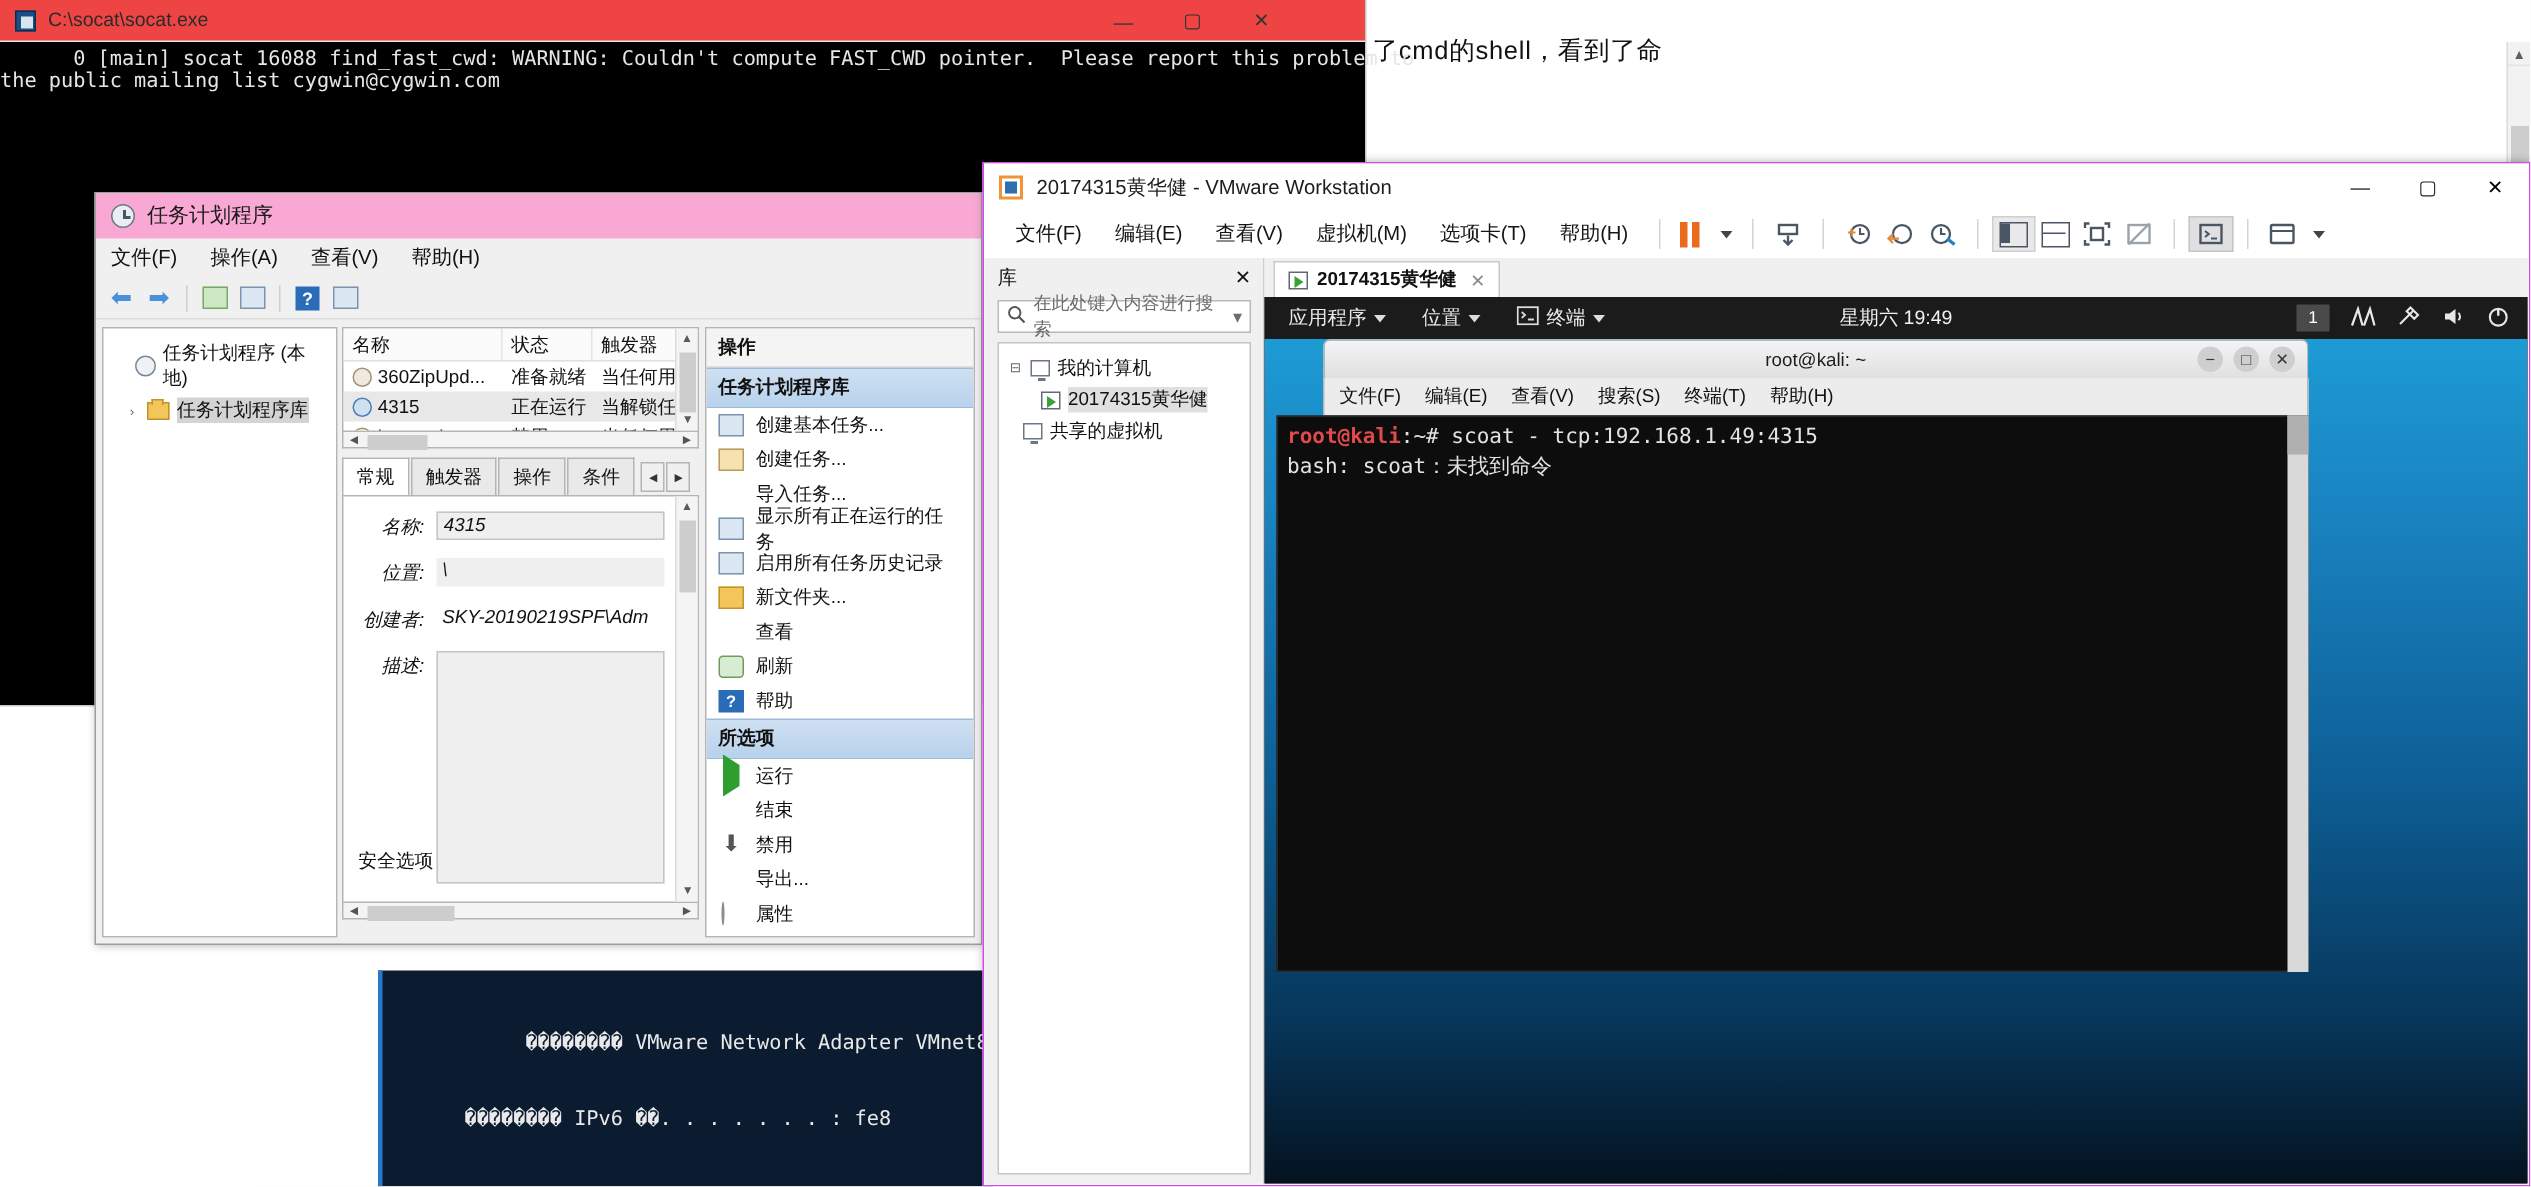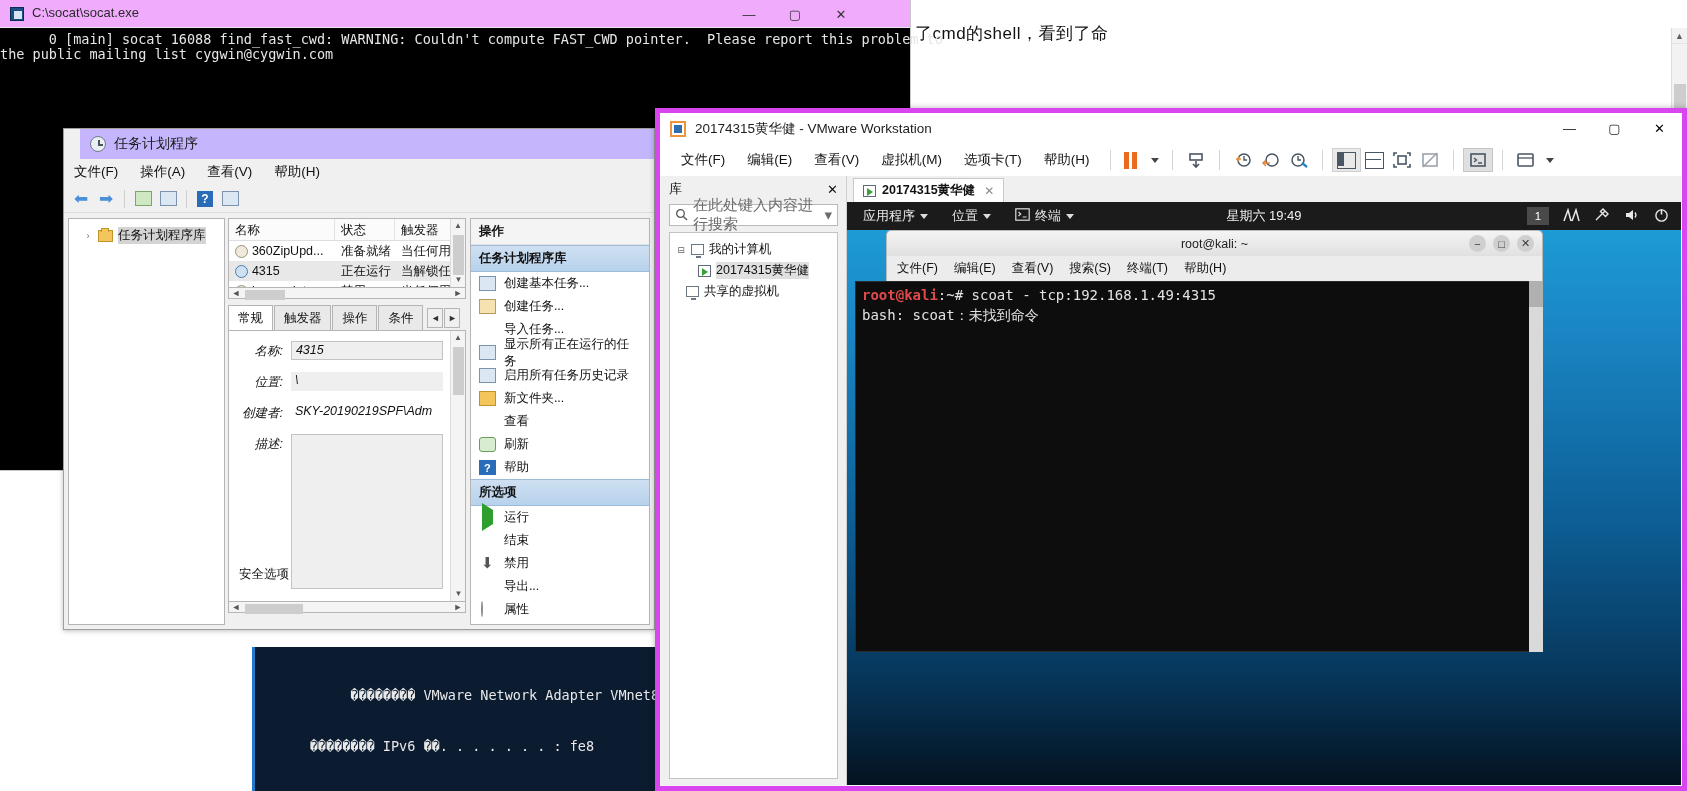--- a/index.html
+++ b/index.html
@@ -11,21 +11,21 @@
     background: #ffffff;
   }
   #root { position: relative; width: 1687px; height: 791px; background: #ffffff; overflow: hidden; }
 
   
   .win { position: absolute; background: #f0f0f0; }
 
   
   #socat-win { left: 0; top: 0; width: 910px; height: 470px; background:#fff;
                box-shadow: 0 0 0 1px #c8c8c8; }
-  #socat-title { position:relative; height: 28px; background:#f0abfc; border-bottom:1px solid #e8e8e8; }
+  #socat-title { position:relative; height: 28px; background:#ef4444; border-bottom:1px solid #e8e8e8; }
   #socat-icon { position:absolute; left:10px; top:7px; width:14px; height:14px;
                 background:#1a4f86; border:1px solid #0d2d4d; }
   #socat-icon:after{ content:""; position:absolute; left:3px; top:3px; width:8px; height:8px; background:#d8e4f0;}
   #socat-title-text { position:absolute; left:32px; top:5px; font-size:13px; color:#2b2b2b;
                       font-family:"Liberation Sans", sans-serif; }
   .winbtn { position:absolute; top:0; width:46px; height:28px; color:#333; font-size:13px;
             display:flex; align-items:center; justify-content:center; }
   #socat-body { position:absolute; left:0; top:28px; width:910px; height:442px; background:#000;
                 color:#e6e6e6; font-family:"DejaVu Sans Mono","Liberation Mono",monospace;
                 font-size:13.5px; line-height:15px; padding:4px 0 0 0; white-space:pre; letter-spacing:0px; }
@@ -40,21 +40,21 @@
   
   #cmd2 { position:absolute; left:252px; top:647px; width:410px; height:144px;
           background:#0c1c30; color:#e9e9e9; font-family:"DejaVu Sans Mono",monospace;
           font-size:13.5px; line-height:17px; white-space:pre; overflow:hidden;
           border-left:3px solid #2679c8; padding-top:6px;}
   #cmd2 .ln { padding-left:14px; }
 
   
   #ts { left: 63px; top: 128px; width: 592px; height: 502px; background:#f0f0f0;
         border:1px solid #9e9e9e; box-shadow: 0 1px 5px rgba(0,0,0,.25); }
-  #ts-title { height: 30px; position:relative; background:#c4b5fd;margin-left:16px; }
+  #ts-title { height: 30px; position:relative; background:#f9a8d4; }
   #ts-title .clockico { position:absolute; left:10px; top:7px; width:16px; height:16px; border-radius:50%;
                         border:1.5px solid #6f7b86; background:#e9eef2; }
   #ts-title .clockico:after{ content:""; position:absolute; left:7px; top:3px; width:1.5px; height:5px; background:#4b5560;}
   #ts-title .clockico:before{ content:""; position:absolute; left:7px; top:7px; width:5px; height:1.5px; background:#4b5560;}
   #ts-title .t { position:absolute; left:34px; top:6px; font-size:14px; color:#1b1b1b; }
   #ts-menu { height:26px; position:relative; padding-left:10px; font-size:13.5px; color:#111;
              display:flex; align-items:center; gap:22px; }
   #ts-menu span { cursor:default; }
   #ts-toolbar { height:28px; border-bottom:1px solid #dcdcdc; display:flex; align-items:center;
                 padding-left:6px; gap:3px; }
@@ -128,21 +128,21 @@
   .ic-folder { background:#f2c65b; border:1px solid #c09428; }
   .ic-green-refresh { border:1px solid #6c9d5c; background:#d7ecd0; border-radius:3px;}
   .ic-help { background:#2b6cb8; color:#fff; font-size:11px; font-weight:bold; display:flex; align-items:center; justify-content:center;}
   .ic-play { width:0;height:0;border-left:11px solid #2e9e2e; border-top:7px solid transparent; border-bottom:7px solid transparent; }
   .ic-stop { width:11px;height:11px;background:#4a4a4a; margin:2px;}
   .ic-down { color:#555; font-size:15px; line-height:14px; text-align:center;}
   .ic-clockimg { width:13px;height:13px;border-radius:50%;border:1.3px solid #8d8d8d;background:#eceff2;}
 
   
   #vmw { left:655px; top:108px; width:1032px; height:683px; background:#f5f5f5;
-         border:5px solid #d946ef; box-shadow:0 0 6px rgba(0,0,0,.3); }
+         border:1px solid #d946ef; box-shadow:0 0 6px rgba(0,0,0,.3); }
   #vmw-title { height:31px; position:relative; background:#ffffff; }
   #vmw-logo { position:absolute; left:10px; top:8px; width:16px; height:16px;
               border:2px solid #f0933a; background:#fff; }
   #vmw-logo:after{ content:""; position:absolute; left:2px; top:2px; width:8px; height:8px; background:#2f6fb0;}
   #vmw-title-text { position:absolute; left:35px; top:7px; font-size:13.5px; color:#1d1d1d; }
   #vmw-ctrls { position:absolute; right:0; top:0; display:flex; }
   #vmw-ctrls .b { width:45px; height:31px; display:flex; align-items:center; justify-content:center; font-size:13px; color:#222;}
   #vmw-ctrls .b.cls { color:#000; }
   #vmw-menu { height:32px; display:flex; align-items:center; padding-left:10px; gap:0px; font-size:13.5px; color:#151515; background:#fff;}
   #vmw-menu .mi { padding:5px 11px; }
@@ -152,21 +152,21 @@
   .pauseicon i { display:block; width:5px; height:17px; background:#eb6a1e; }
   .caret { width:0;height:0;border-left:4px solid transparent;border-right:4px solid transparent;border-top:5px solid #444; margin-left:6px;}
   .sqico { width:19px; height:17px; border:1.6px solid #4a5663; }
   .sqico.split:after{ content:""; display:block; width:6px; height:13px; background:#4a5663; margin:0.5px 0 0 0.5px;}
   .sqico.horiz:after{ content:""; display:block; width:15px; height:5px; background:#fff; border-top:1.6px solid #4a5663; margin-top:6px;}
 
   #vmw-body { position:absolute; left:1px; top:63px; right:1px; bottom:1px; background:#f5f5f5; display:flex; }
   #vmw-lib { width:186px; background:#f0f0f0; border-right:1px solid #cfcfcf; }
   #lib-hdr { height:26px; display:flex; align-items:center; justify-content:space-between; padding:0 8px; font-size:13px; color:#111; background:#f0f0f0;}
   #lib-search { margin:2px 8px 6px 8px; height:22px; border:1px solid #b9b9b9; background:#fff;
-                display:flex; align-items:center; gap:5px; padding:0 5px; font-size:15px; color:#6d6d6d;}
+                display:flex; align-items:center; gap:5px; padding:0 5px; font-size:12px; color:#6d6d6d;}
   #lib-tree { background:#fff; border:1px solid #c3c3c3; margin:0 8px; height:calc(100% - 62px); padding:6px 4px; font-size:12.5px;}
   .lib-row { display:flex; align-items:center; gap:5px; padding:2px 2px; color:#111;}
   .lib-row .exp { width:10px; text-align:center; font-size:9px; color:#666; }
   .mon-ico { width:13px;height:11px;border:1.4px solid #6b7784; position:relative;}
   .mon-ico:after{content:"";position:absolute;left:4px;top:11px;width:5px;height:2px;background:#6b7784;}
   .vm-ico { width:13px;height:12px;border:1.4px solid #5e6a76; position:relative;}
   .vm-ico:after{content:"";position:absolute;left:3px;top:2px;width:0;height:0;border-left:6px solid #3aa03a;border-top:4px solid transparent;border-bottom:4px solid transparent;}
   .lib-row.sel .lbl { background:#e0e0e0; }
 
   #vmw-right { flex:1; display:flex; flex-direction:column; }
@@ -260,20 +260,25 @@
           <span class="tbico help">?</span>
         </div>
       <div class="tbtn">
           <span class="tbico"></span>
         </div>
     </div>
 
     <div id="ts-main">
 
       <div id="ts-tree">
+        <div class="tree-row">
+          <span class="tree-exp"></span>
+          <span class="ico-clock"></span>
+          <span class="lbl">任务计划程序 (本地)</span>
+        </div>
         <div class="tree-row sel" style="padding-left:10px">
           <span class="tree-exp">›</span>
           <span class="ico-folder"></span>
           <span class="lbl">任务计划程序库</span>
         </div>
       </div>
 
       <div id="ts-center">
         <div id="ts-list">
           <div class="lst-head">

